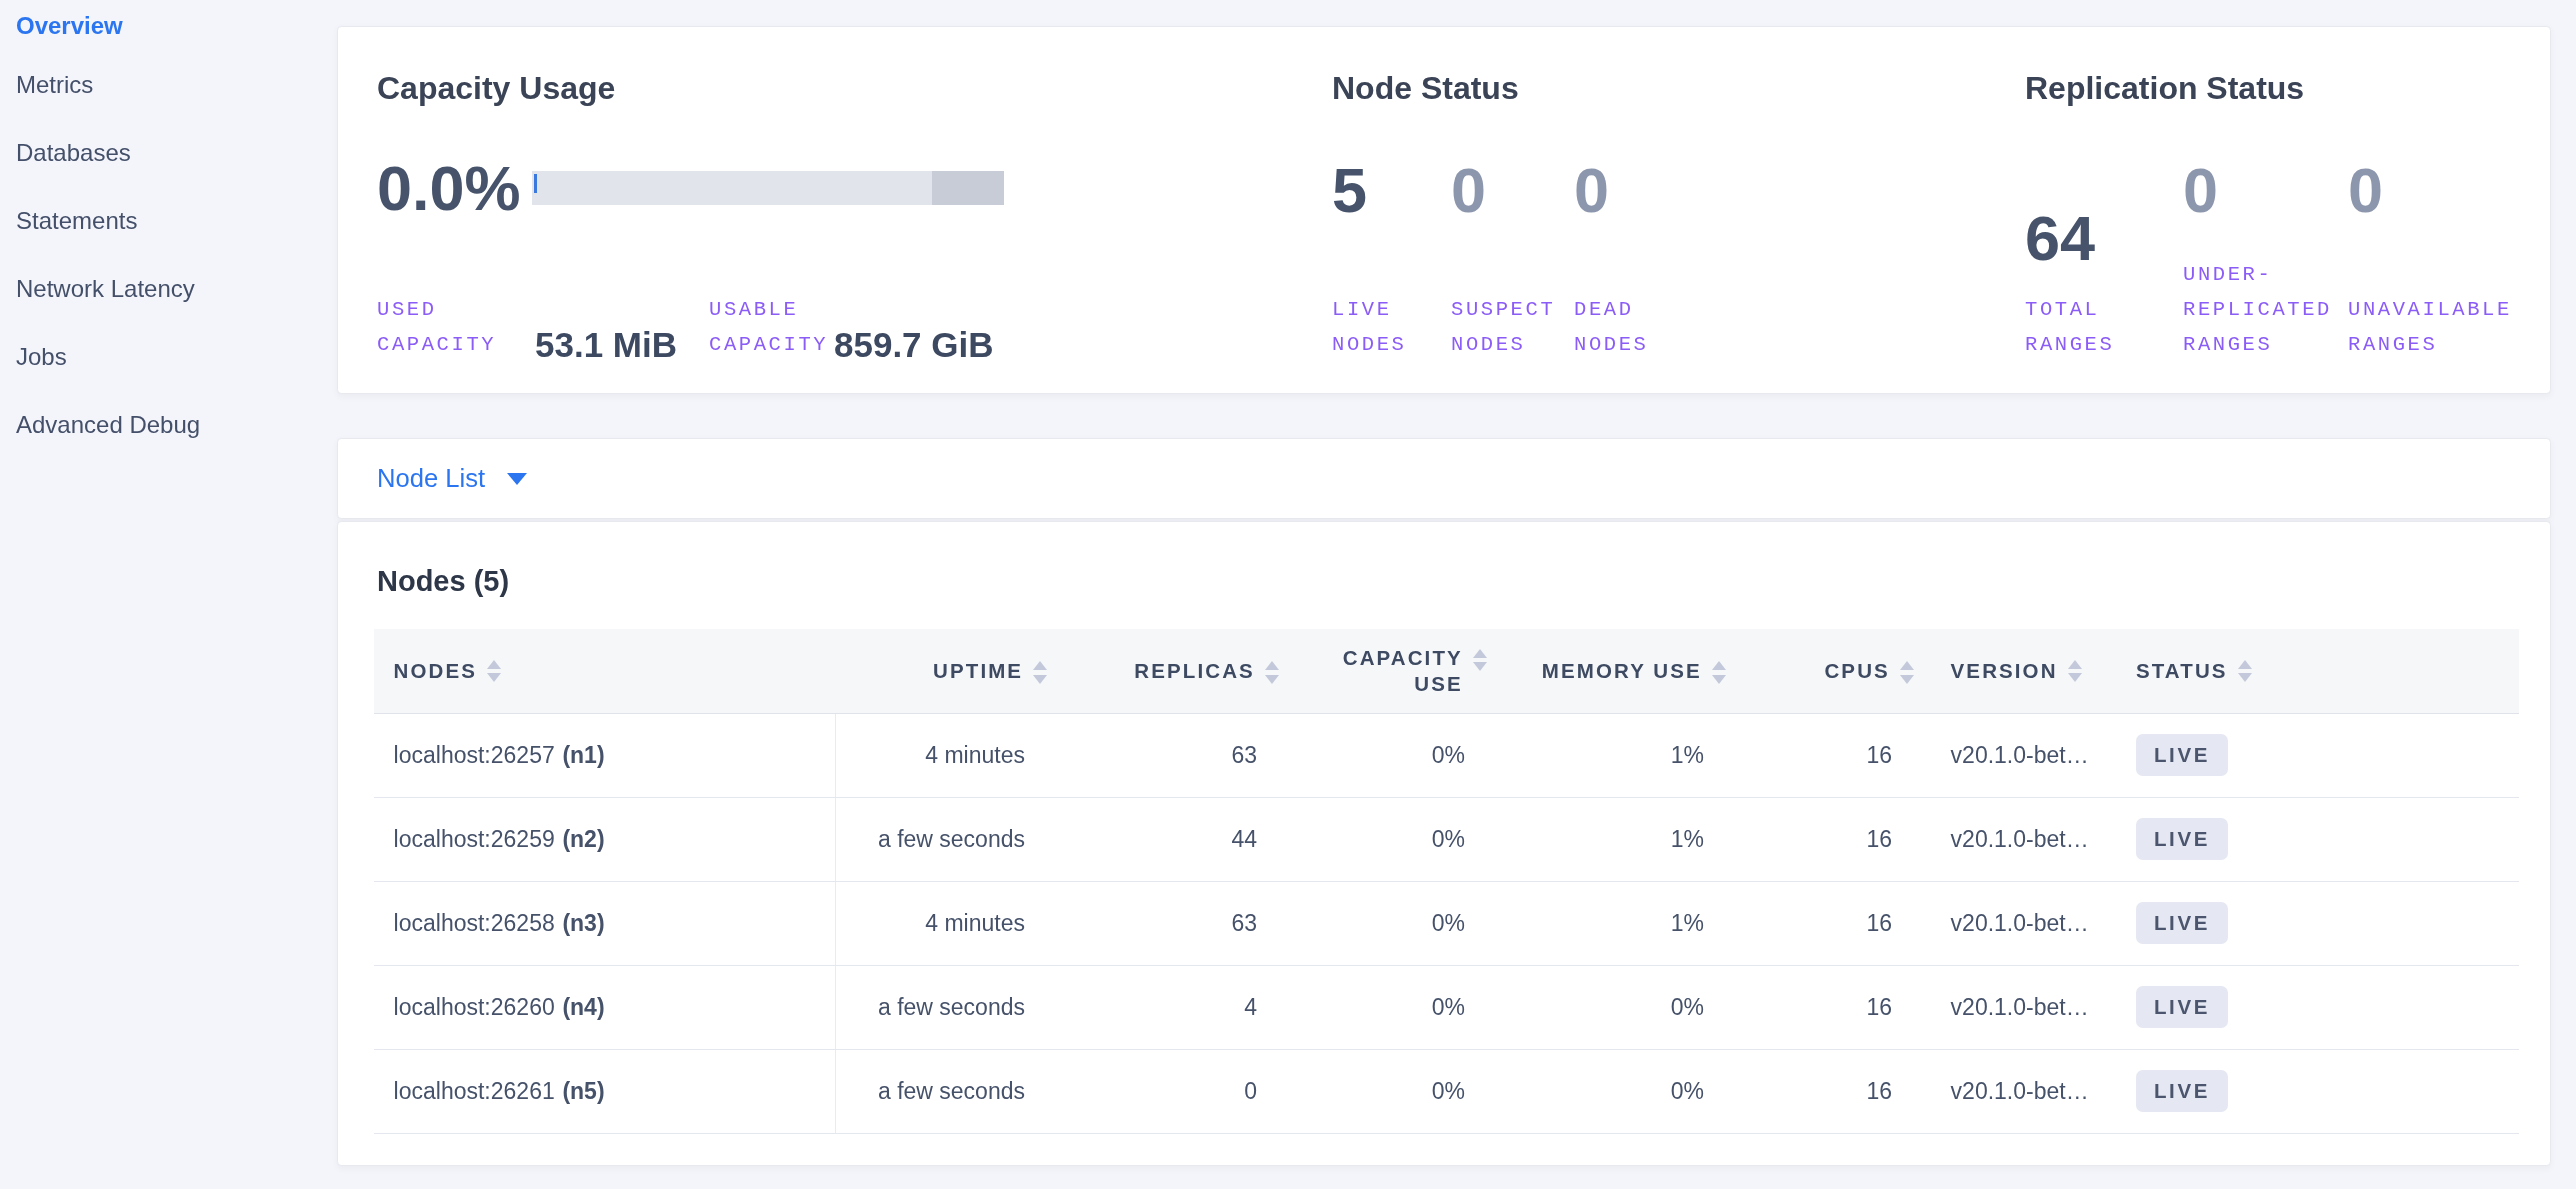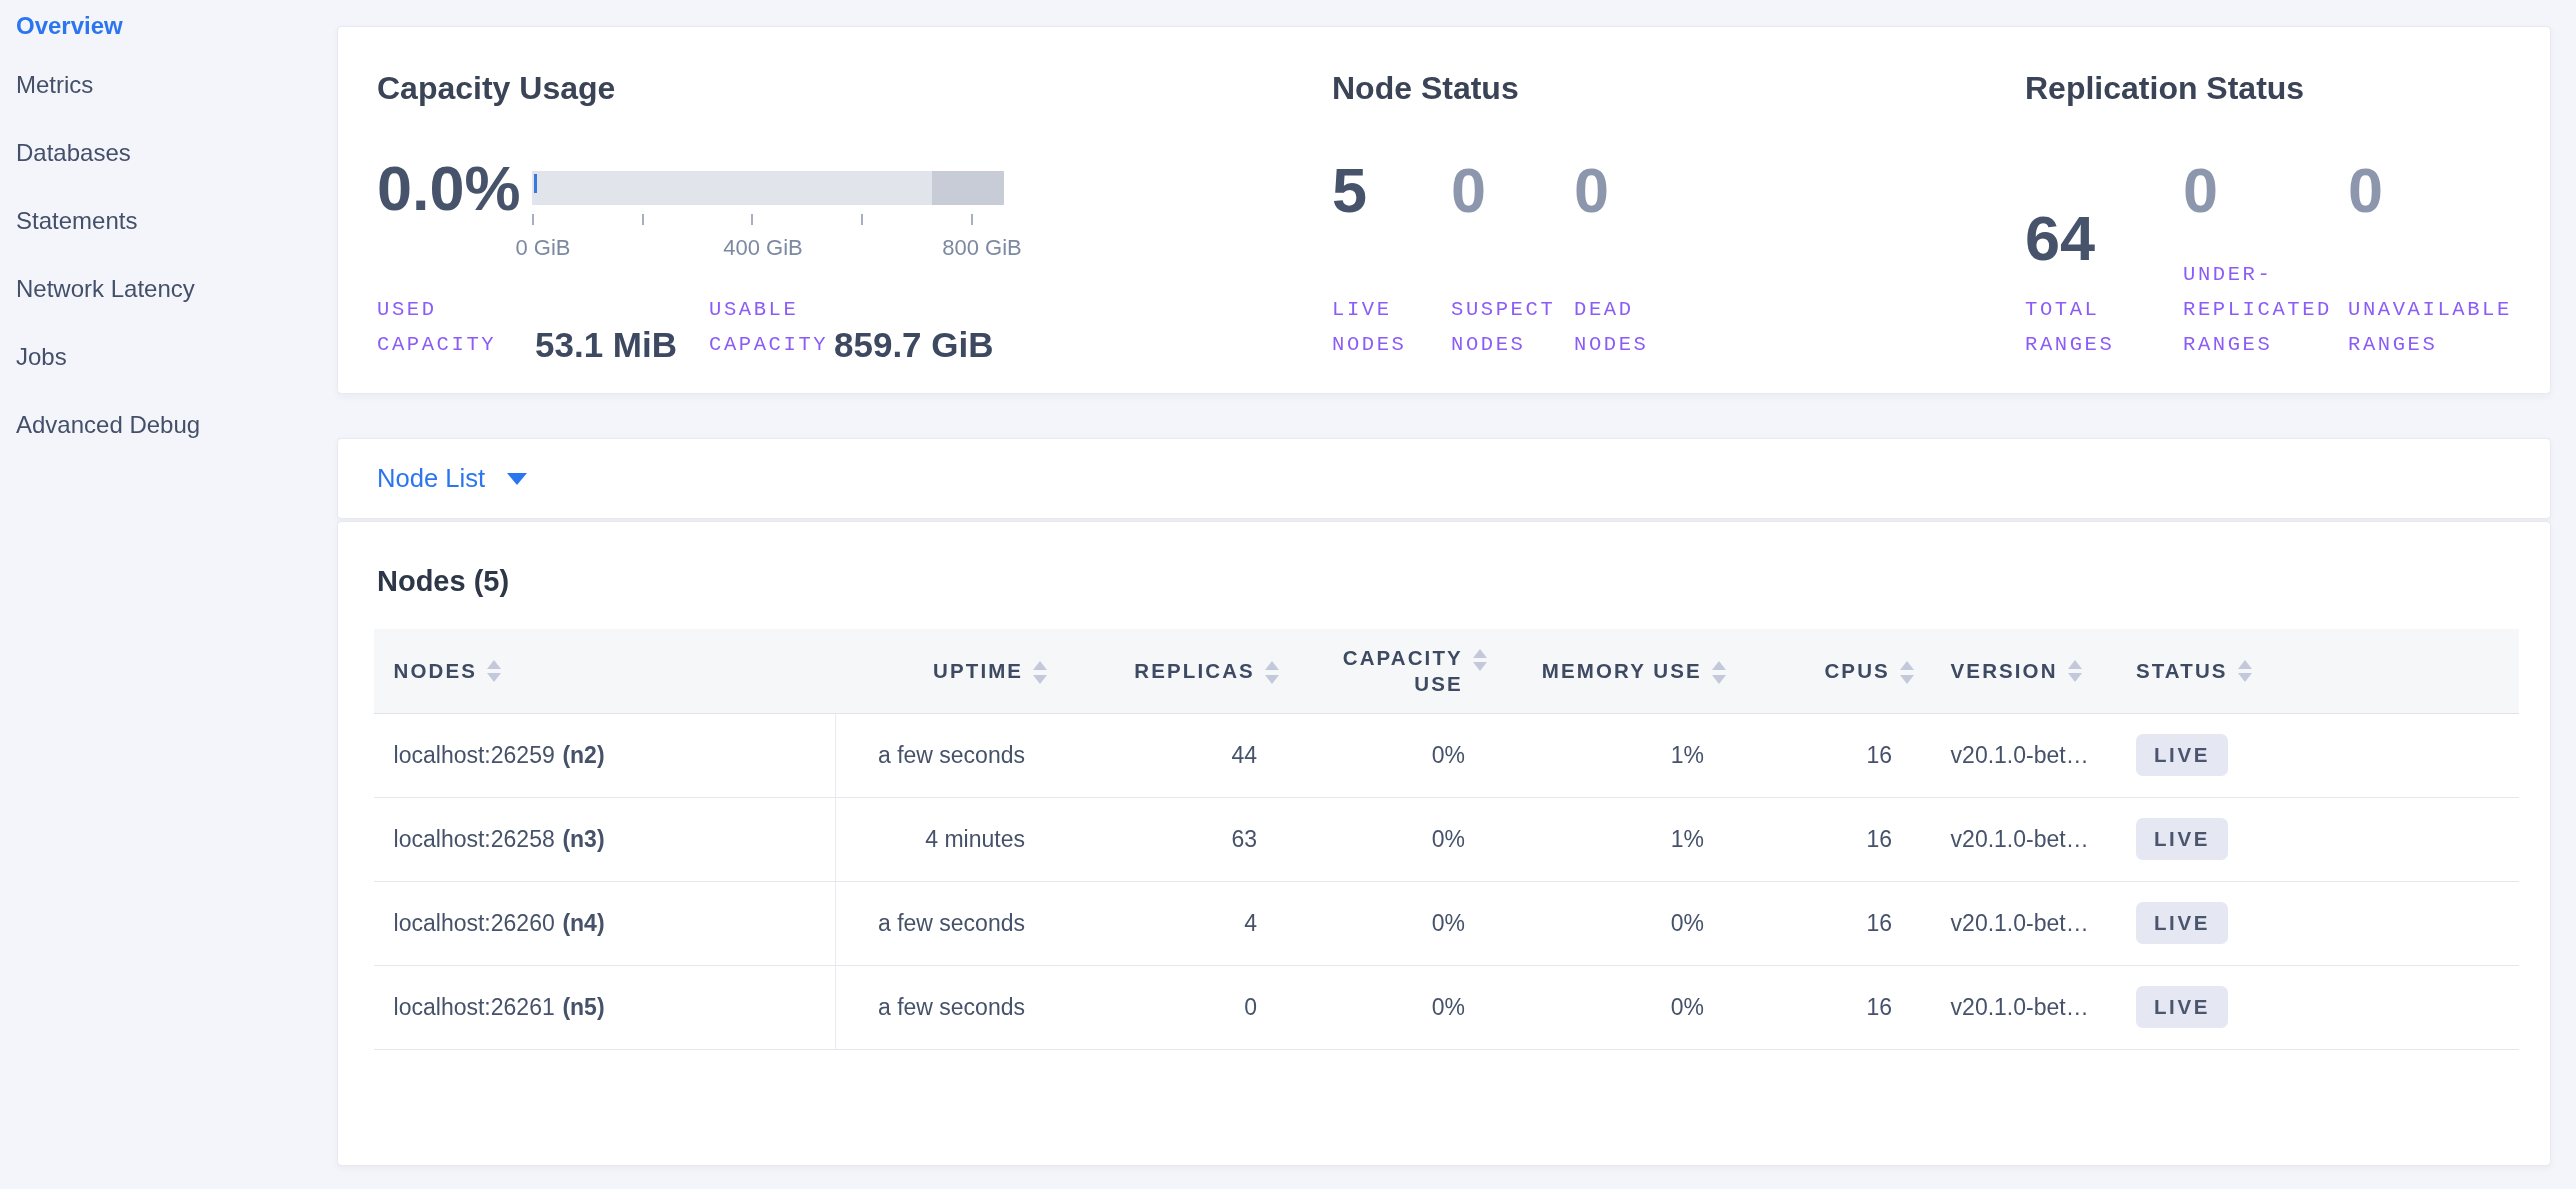--- a/index.html
+++ b/index.html
@@ -114,30 +114,20 @@
     <div class="sec-title" style="left:994px;">Node Status</div>
     <div class="sec-title" style="left:1687px;">Replication Status</div>
 
     <div class="cap-percent">0.0%</div>
 
     <div class="cap-bar" id="cap-bar">
       <div class="seg-light" id="cap-seg-light" style="width: 84.8%; background: rgb(225, 228, 234);"></div>
       <div class="seg-dark" id="cap-seg-dark" style="background: rgb(200, 204, 215);"></div>
       <div class="cap-used-tick" id="cap-used-tick" style="background: rgb(60, 121, 223);"></div>
     </div>
-    <div class="cap-axis" id="cap-axis">
-        <div class="cap-tick" style="left: 0px;"></div>
-        <div class="cap-tick-label" style="left: 11px;">0 GiB</div>
-        <div class="cap-tick" style="left: 110px;"></div>
-        <div class="cap-tick" style="left: 219px;"></div>
-        <div class="cap-tick-label" style="left: 231px;">400 GiB</div>
-        <div class="cap-tick" style="left: 329px;"></div>
-        <div class="cap-tick" style="left: 439px;"></div>
-        <div class="cap-tick-label" style="left: 450px;">800 GiB</div>
-      </div>
 
     <div class="cap-stats" id="cap-stats">
         <div class="stat-label w1">
           <div>USED</div>
           <div>CAPACITY</div>
         </div>
         <div class="cap-value">53.1 MiB</div>
         <div class="stat-label w2">
           <div>USABLE</div>
           <div>CAPACITY</div>
@@ -300,20 +290,30 @@
                 <span class="sort">
                   <i class="up"></i>
                   <i class="down"></i>
                 </span>
               </div>
             </th>
           </tr>
         </thead>
       <tbody id="nodes-tbody">
           <tr>
+            <td class="c0"><span class="addr">localhost:26257</span><span class="node-id">(n1)</span></td>
+            <td class="c1">4 minutes</td>
+            <td class="c2">63</td>
+            <td class="c3">0%</td>
+            <td class="c4">1%</td>
+            <td class="c5">16</td>
+            <td class="c6">v20.1.0-bet…</td>
+            <td class="c7"><span class="badge">LIVE</span></td>
+          </tr>
+          <tr>
             <td class="c0"><span class="addr">localhost:26259</span><span class="node-id">(n2)</span></td>
             <td class="c1">a few seconds</td>
             <td class="c2">44</td>
             <td class="c3">0%</td>
             <td class="c4">1%</td>
             <td class="c5">16</td>
             <td class="c6">v20.1.0-bet…</td>
             <td class="c7"><span class="badge">LIVE</span></td>
           </tr>
           <tr>

